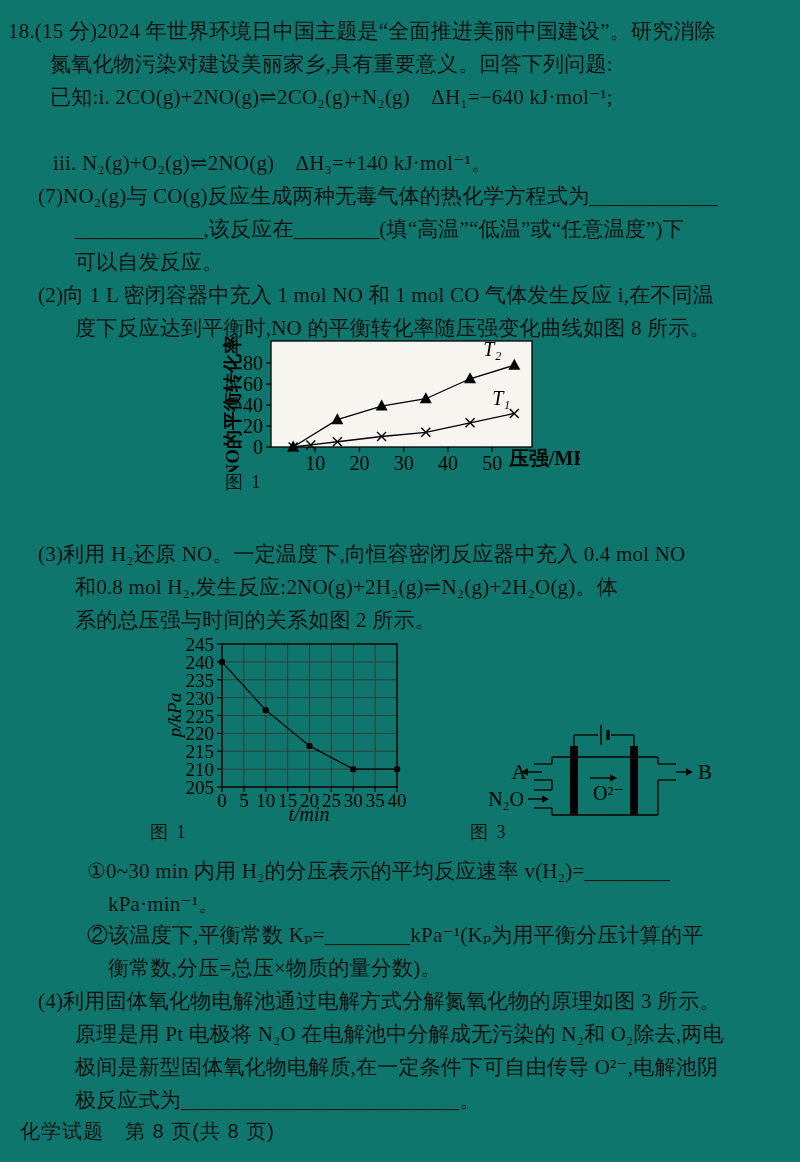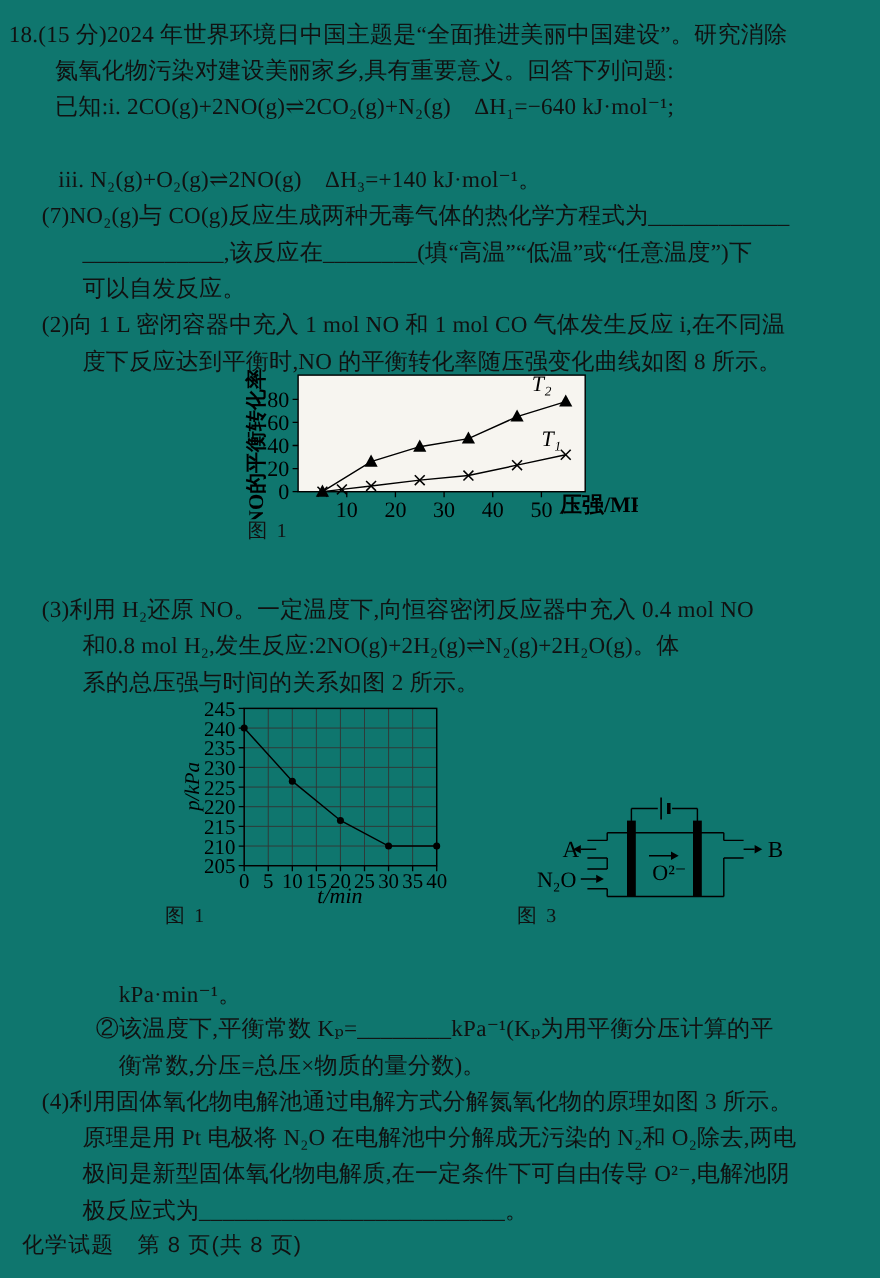--- a/index.html
+++ b/index.html
@@ -227,20 +227,21 @@
         <line x1="120" y1="90" x2="140" y2="90" stroke="#000" stroke-width="1.4"></line>
         <polygon points="147,90 140,86.2 140,93.8" fill="#000"></polygon>
       </g>
       <text x="49" y="91" text-anchor="middle" font-size="21">A</text>
       <text x="54" y="118" text-anchor="end" font-size="20">N₂O</text>
       <text x="228" y="91" text-anchor="start" font-size="21">B</text>
       <text x="123" y="112" text-anchor="start" font-size="20">O²⁻</text>
     </svg>
   <div class="caption" style="left:470px;top:820px;width:310px">图 3</div>
 
+  <div class="tline" style="left:87px;top:858px">①0~30 min 内用 H₂的分压表示的平均反应速率 v(H₂)=________</div>
   <div class="tline" style="left:108px;top:891px">kPa·min⁻¹。</div>
   <div class="tline" style="left:87px;top:922px">②该温度下,平衡常数 Kₚ=________kPa⁻¹(Kₚ为用平衡分压计算的平</div>
   <div class="tline" style="left:108px;top:955px">衡常数,分压=总压×物质的量分数)。</div>
   <div class="tline" style="left:38px;top:988px">(4)利用固体氧化物电解池通过电解方式分解氮氧化物的原理如图 3 所示。</div>
   <div class="tline" style="left:75px;top:1054px">极间是新型固体氧化物电解质,在一定条件下可自由传导 O²⁻,电解池阴</div>
   <div class="tline" style="left:75px;top:1021px">原理是用 Pt 电极将 N₂O 在电解池中分解成无污染的 N₂和 O₂除去,两电</div>
   <div class="tline" style="left:75px;top:1087px">极反应式为__________________________。</div>
 
   <div class="footer">化学试题　第 8 页(共 8 页)</div>
 </div>

